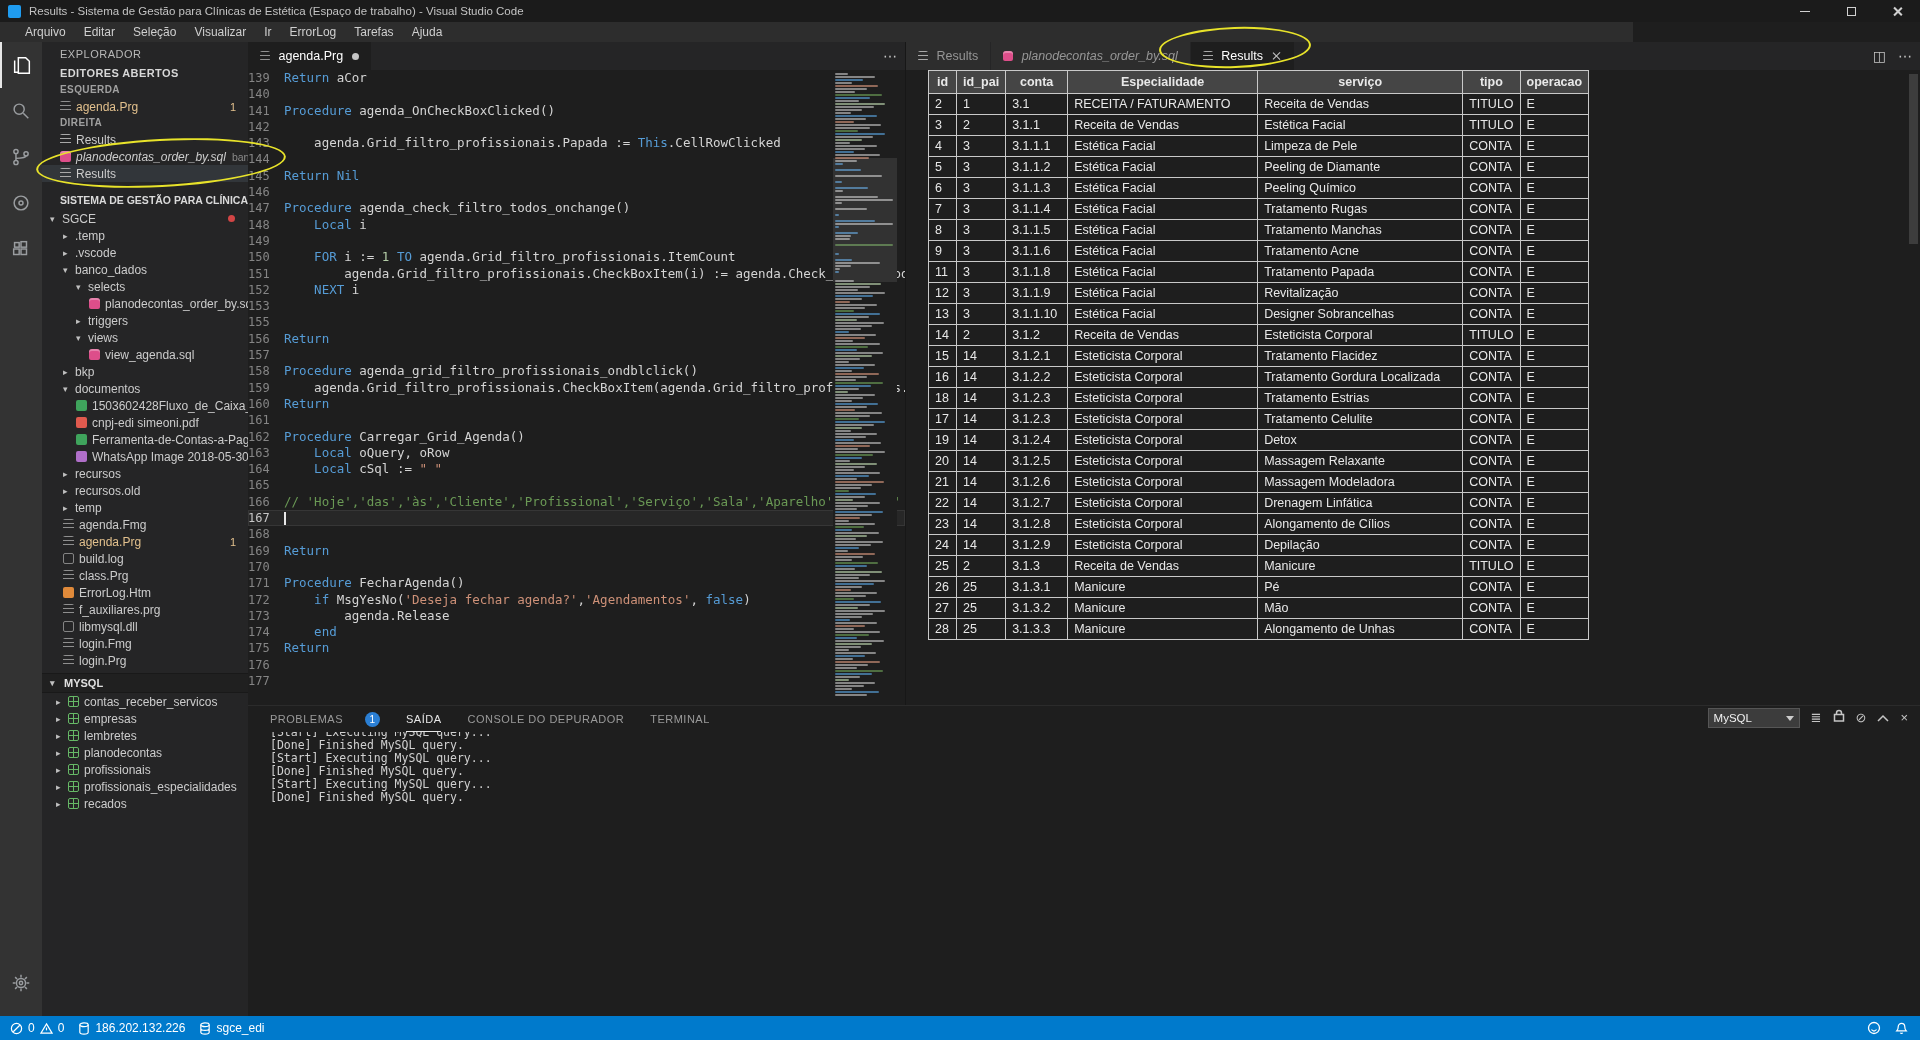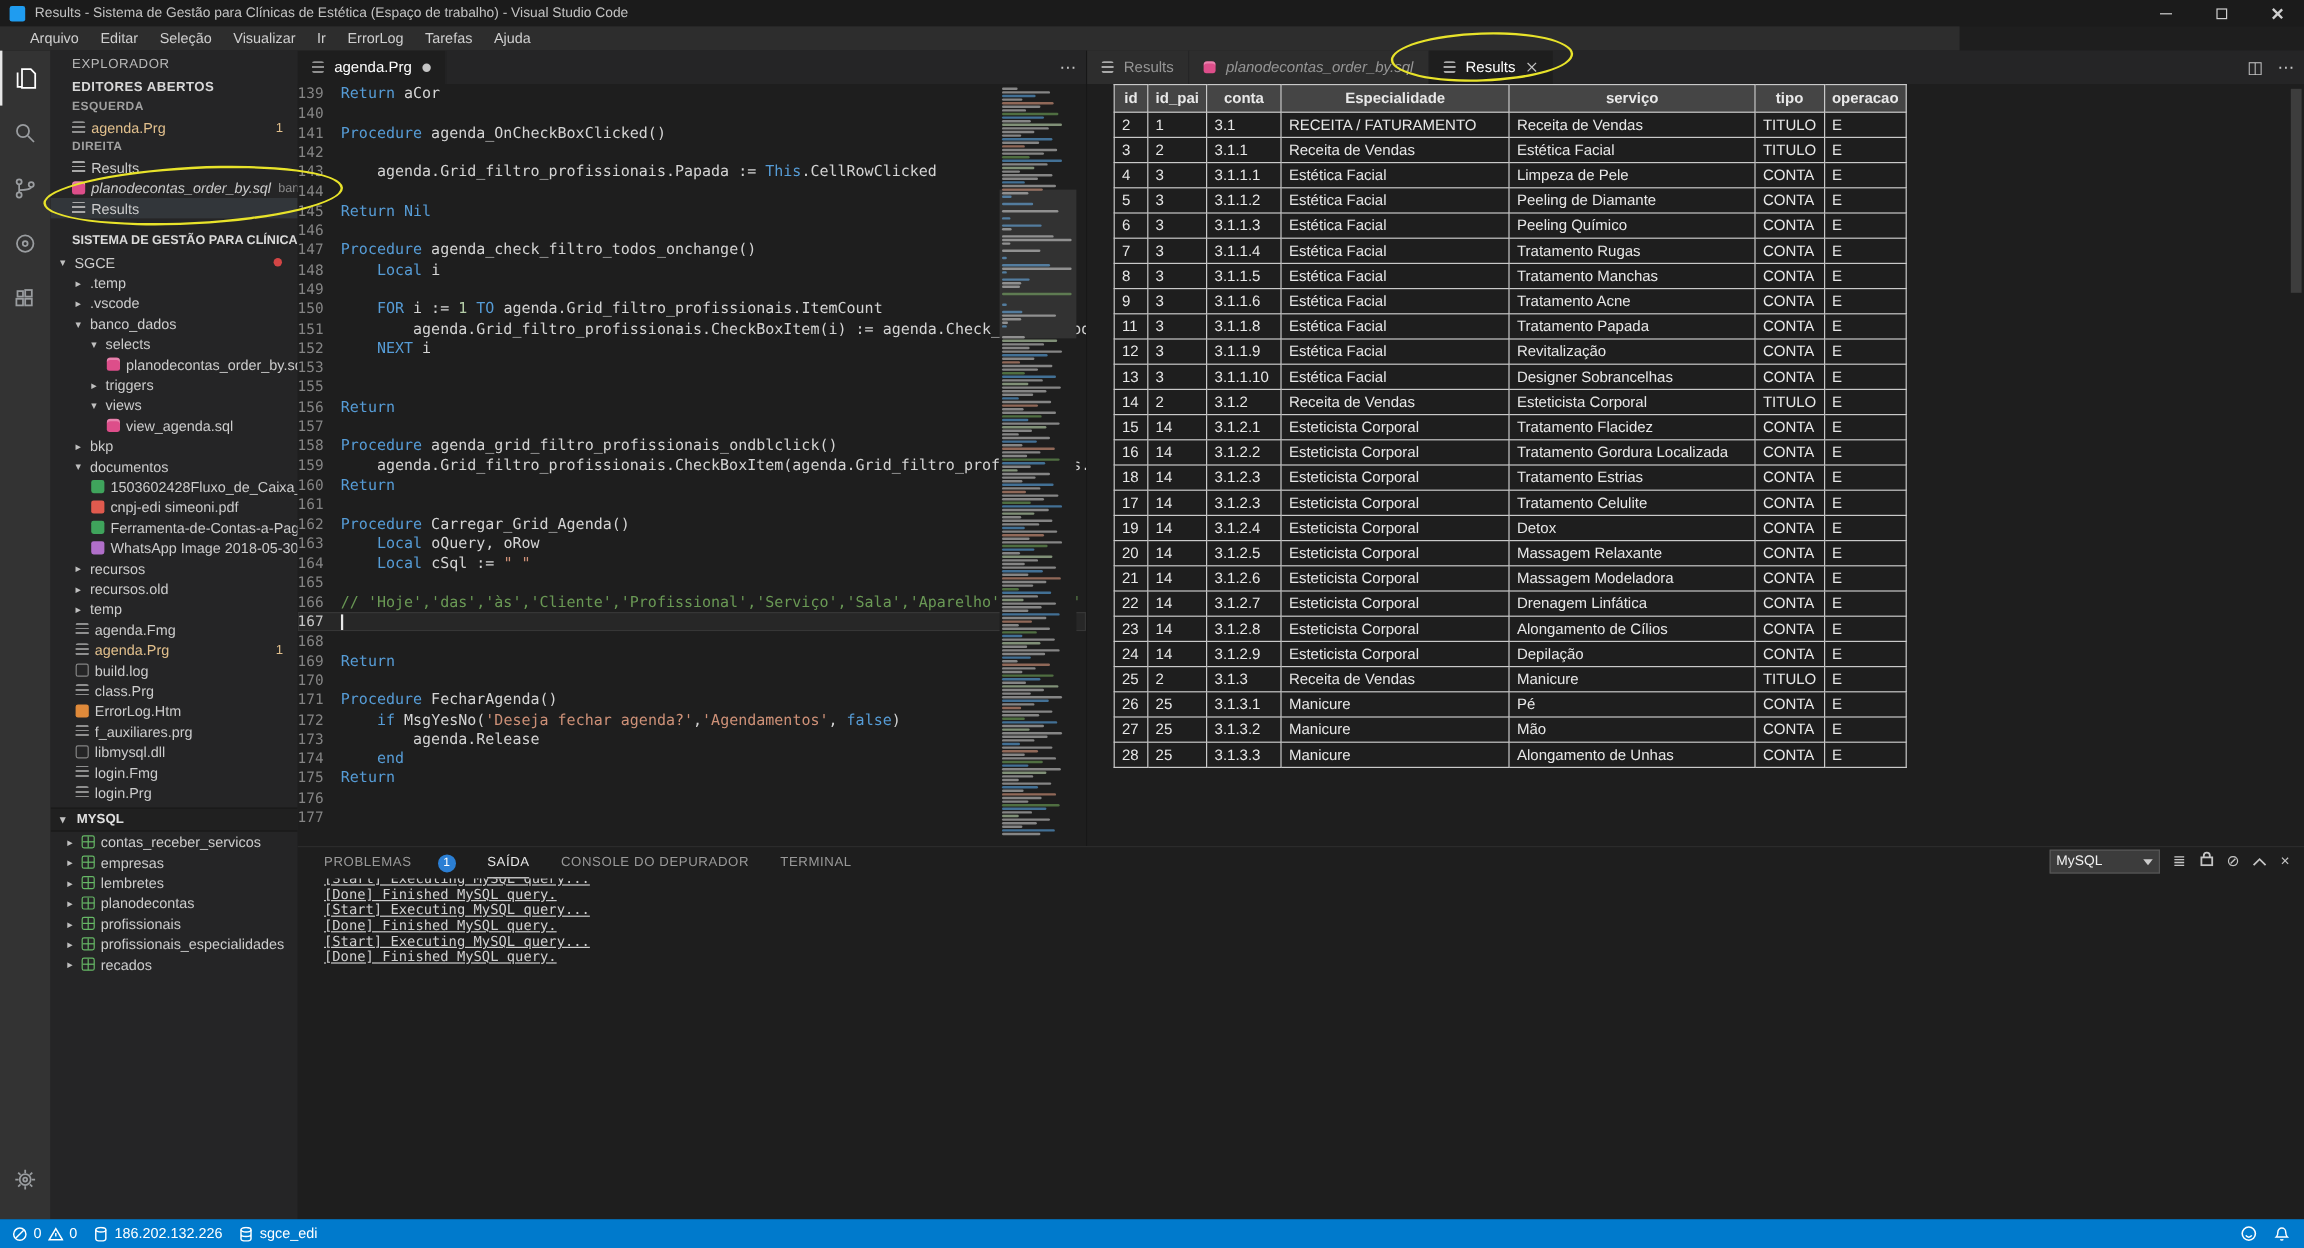--- a/index.html
+++ b/index.html
@@ -135,21 +135,21 @@
              margin-left:6px; }
   .panel-actions { position:absolute; right:12px; top:2px; display:flex; align-items:center;
                    gap:11px; color:#c5c5c5; }
   .channel-select { width:92px; height:20px; background:#3c3c3c; border:1px solid #565656;
                     display:flex; align-items:center; justify-content:space-between;
                     padding:0 5px; font-size:11.5px; color:#f0f0f0; }
   .sel-caret { width:0; height:0; border-left:4px solid transparent; border-right:4px solid transparent;
                border-top:5px solid #cccccc; }
   .pa-icon { font-size:13px; line-height:20px; }
   .pa-icon svg { stroke:#c5c5c5; fill:none; stroke-width:1.5; }
-  .output { position:absolute; left:22px; right:10px; top:26px; bottom:0; overflow:hidden;text-decoration:underline; }
+  .output { position:absolute; left:22px; right:10px; top:26px; bottom:0; overflow:hidden; }
   .out-line { height:13px; line-height:13px; font-family:"DejaVu Sans Mono",monospace;
               font-size:11.5px; color:#d0d0d0; white-space:pre; }
   .out-line:first-child { margin-top:-6px; }
 
   
   .statusbar { position:absolute; left:0; bottom:0; width:1920px; height:24px;
                background:#007acc; display:flex; align-items:center; color:#ffffff;
                font-size:12px; z-index:25; }
   .sb-left { display:flex; align-items:center; gap:14px; padding-left:10px; }
   .sb-item { display:flex; align-items:center; gap:5px; white-space:nowrap; }

